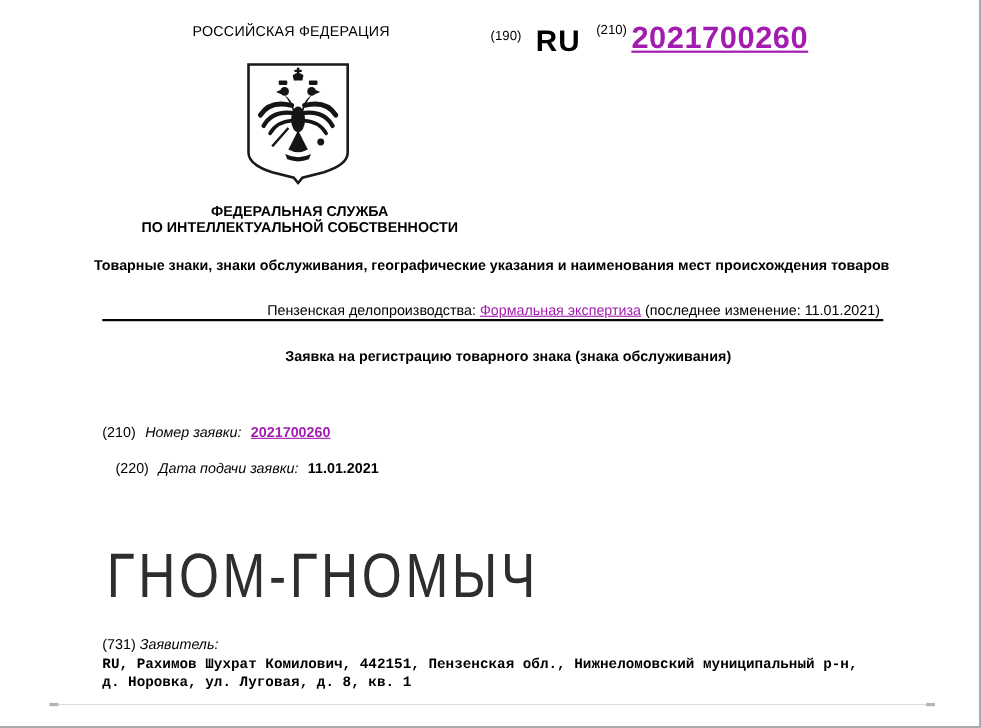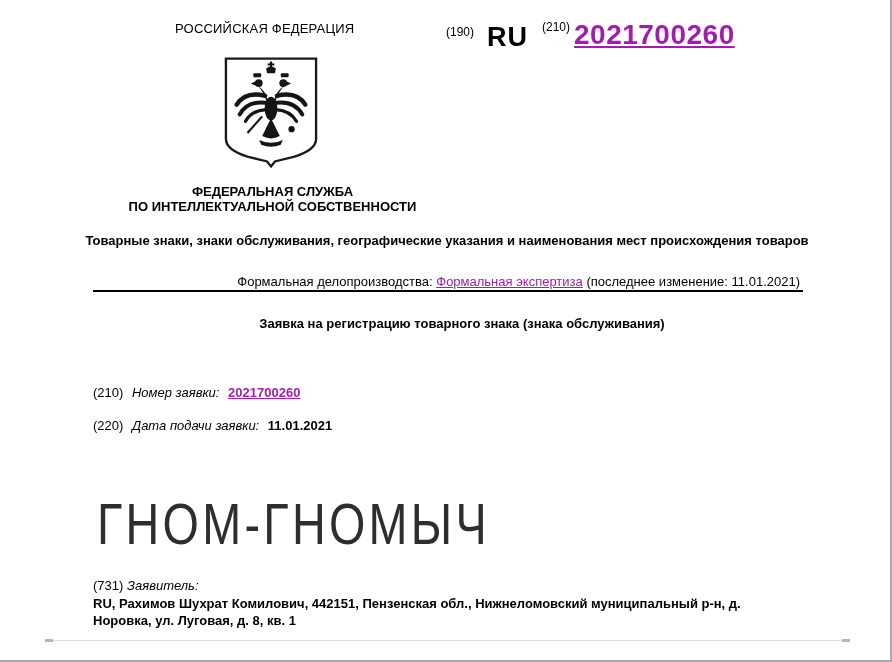--- a/index.html
+++ b/index.html
@@ -28,29 +28,29 @@
   .app-num-big{left:574px;top:19px;font-size:28px;font-weight:bold;letter-spacing:.5px;}
   .emblem{left:222px;top:55px;width:98px;height:113px;}
   .office-name{left:85px;top:184px;width:375px;}
   .register-title{left:85px;top:233px;width:724px;}
   .status-line{left:93px;top:274px;width:707px;text-align:right;font-size:13px;}
   .status-rule{left:93px;top:290px;width:710px;height:0;border-top:2px solid #000;}
   .doc-title{left:100px;top:316px;width:724px;}
   .frow{left:93px;font-size:13px;}
   .frow .code{margin-right:5px;}
   .frow .lbl{margin-right:5px;}
-  .r210{top:385px;} .r220{top:418px;} .r540{top:450px;}
+  .r210{top:385px;} .r220{top:418px;margin-left:12px;} .r540{top:450px;}
   .tm-logo{
     left:97px;top:492px;
     font-size:57px;line-height:64px;
     color:#2e2e2e;letter-spacing:4px;white-space:nowrap;
     transform:scaleX(.82);transform-origin:left top;
   }
   .applicant-label{left:93px;top:578px;font-size:13px;}
-  .applicant-value{left:93px;top:595px;width:695px;font-size:13px;line-height:17px;font-weight:bold;}
+  .applicant-value{left:93px;top:595px;width:695px;font-size:13px;line-height:17px;font-weight:bold;font-family:Liberation Mono, monospace;}
   .bottom-rule{left:45px;top:640px;width:805px;height:1px;background:#dedede;}
   .bottom-rule::before,.bottom-rule::after{
     content:"";position:absolute;top:-1px;width:8px;height:3px;background:#b5b5b5;
   }
   .bottom-rule::before{left:0;} .bottom-rule::after{right:0;}
 </style>
 </head>
 <body>
 
 <div id="screen">
@@ -92,21 +92,21 @@
   </div>
 
   <div class="abs office-name ctr b fs13">
     <div>ФЕДЕРАЛЬНАЯ СЛУЖБА</div>
     <div>ПО ИНТЕЛЛЕКТУАЛЬНОЙ СОБСТВЕННОСТИ</div>
   </div>
 
   <div class="abs register-title ctr b fs13">Товарные знаки, знаки обслуживания, географические указания и наименования мест происхождения товаров</div>
 
   <div class="abs status-line">
-    <span>Формальная делопроизводства:</span>
+    <span>Пензенская делопроизводства:</span>
     <a class="lnk">Формальная экспертиза</a>
     <span>(последнее изменение: 11.01.2021)</span>
   </div>
   <div class="abs status-rule"></div>
 
   <div class="abs doc-title ctr b fs13">Заявка на регистрацию товарного знака (знака обслуживания)</div>
 
   <div class="abs frow r210">
     <span class="code">(210)</span>
     <span class="lbl i">Номер заявки:</span>

